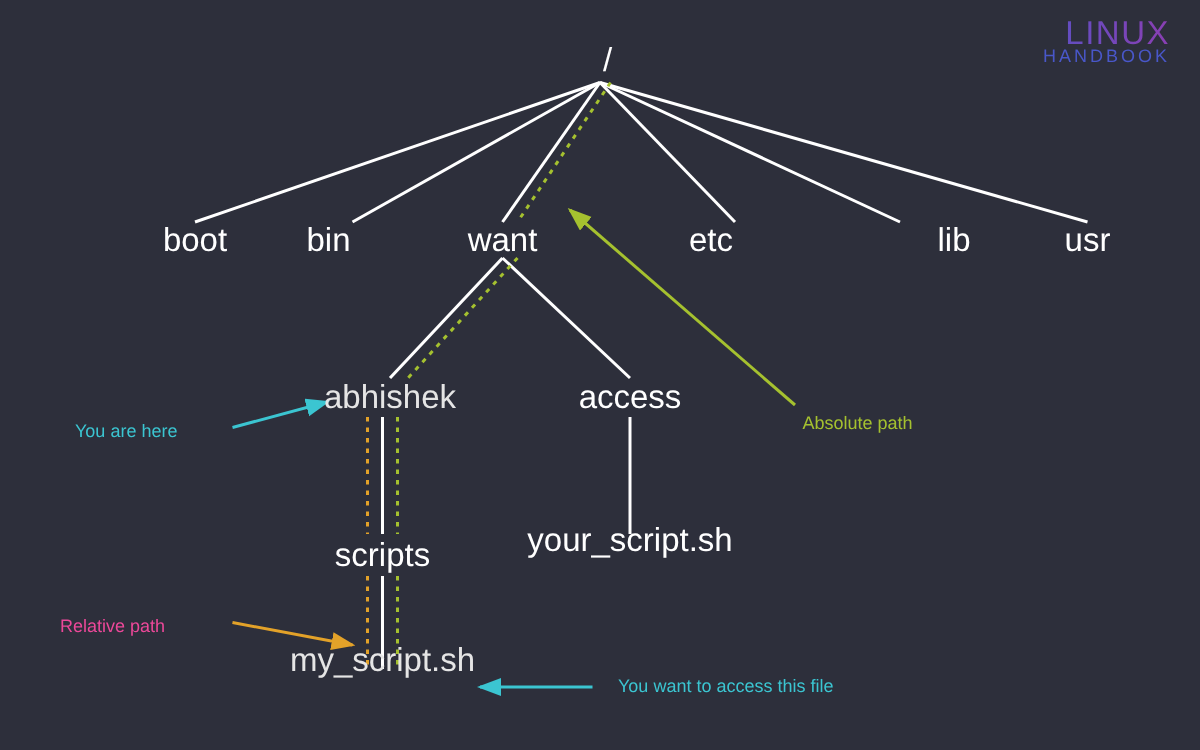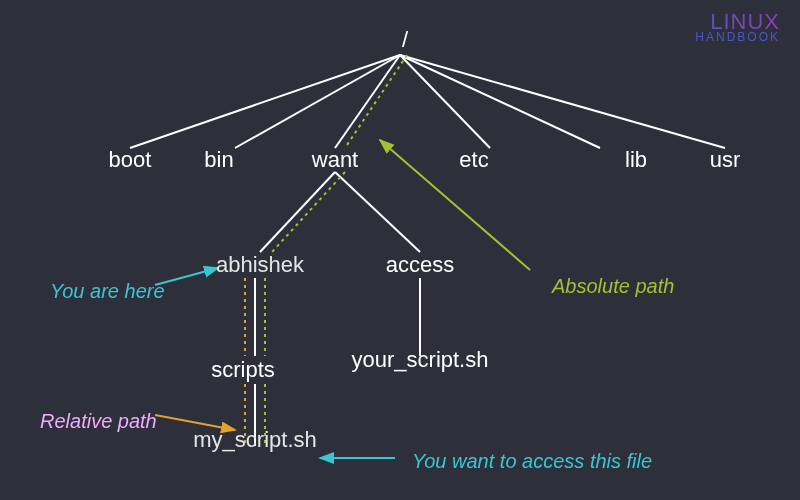--- a/index.html
+++ b/index.html
@@ -16,27 +16,26 @@
   .node {
     position: absolute;
     color: #fff;
     font-size: 22px;
     transform: translate(-50%, -50%);
     white-space: nowrap;
   }
   .node.cyan { color: #e5e5e5; }
   .annot {
     position: absolute;
-    font-size: 20px;
+    font-size: 12px;
     white-space: nowrap;
-    font-style: italic;
   }
   .cyan   { color: #3bc5d1; }
   .olive  { color: #a5c12f; }
-  .gold   { color: #f0abfc; }
+  .gold   { color: #ec4899; }
   .logo {
     position: absolute;
     top: 12px;
     right: 20px;
     text-align: right;
     line-height: 0.9;
   }
   .logo .l1 {
     font-family: "Trebuchet MS", sans-serif;
     font-size: 22px;
@@ -113,20 +112,20 @@
 
 <div class="node" style="left:405px;top:40px;font-size:22px">/</div>
 <div class="node" style="left:130px;top:160px">boot</div>
 <div class="node" style="left:219px;top:160px">bin</div>
 <div class="node" style="left:335px;top:160px">want</div>
 <div class="node" style="left:474px;top:160px">etc</div>
 <div class="node" style="left:636px;top:160px">lib</div>
 <div class="node" style="left:725px;top:160px">usr</div>
 <div class="node cyan" style="left:260px;top:265px">abhishek</div>
 <div class="node" style="left:420px;top:265px">access</div>
-<div class="node" style="left:243px;top:370px">scripts</div>
+<div class="node" style="left:255px;top:370px">scripts</div>
 <div class="node" style="left:420px;top:360px">your_script.sh</div>
 <div class="node cyan" style="left:255px;top:440px">my_script.sh</div>
 
 <div class="annot cyan" style="left:50px;top:280px">You are here</div>
-<div class="annot olive" style="left:552px;top:275px">Absolute path</div>
+<div class="annot olive" style="left:535px;top:275px">Absolute path</div>
 <div class="annot gold" style="left:40px;top:410px">Relative path</div>
 <div class="annot cyan" style="left:412px;top:450px">You want to access this file</div>
 
 </body></html>

